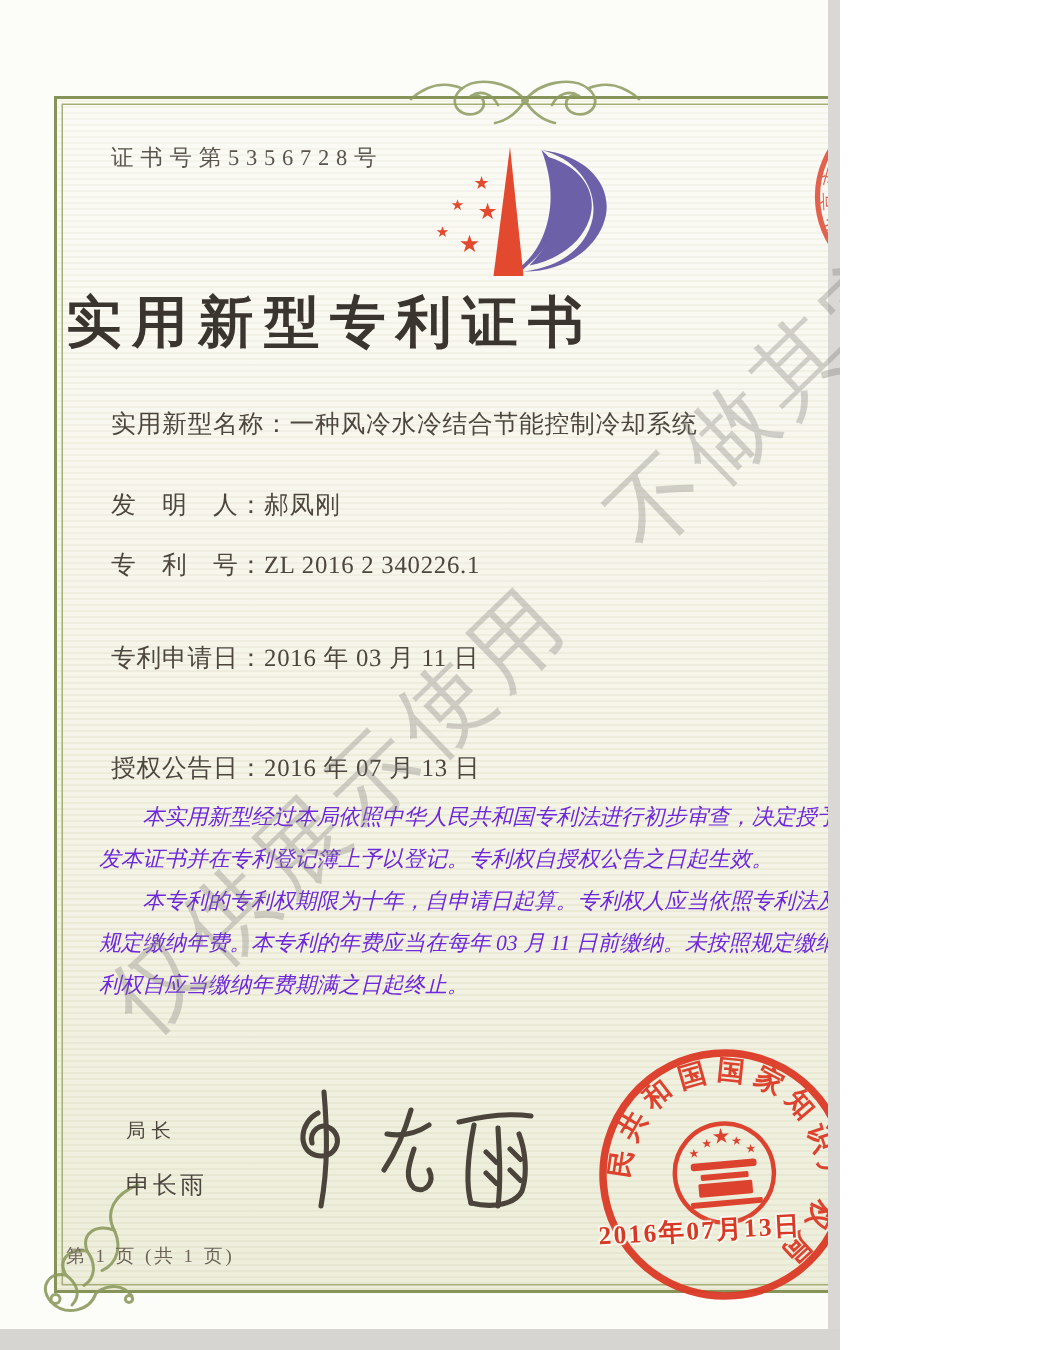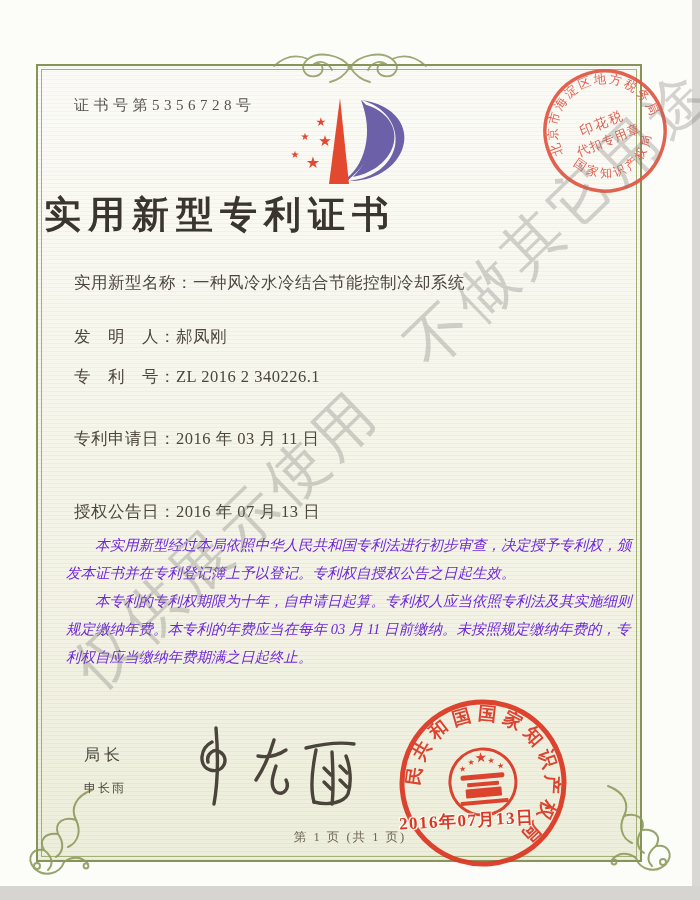--- a/index.html
+++ b/index.html
@@ -1,17 +1,17 @@
 <!DOCTYPE html>
 <html><head>
 <meta charset="utf-8">
 <style>
   html,body{margin:0;padding:0;background:#ffffff;}
   .page{
-    position:relative;width:700px;height:900px;overflow:hidden;
+    position:relative;width:560px;height:900px;overflow:hidden;
     background:#fcfcf9;
     font-family:"Liberation Serif","DejaVu Serif",serif;
   }
   .edge-right{position:absolute;right:0;top:0;width:8px;height:100%;background:#d9d8d4;}
   .edge-bottom{position:absolute;left:0;bottom:0;width:100%;height:14px;background:#d6d5d1;}
   .frame-bg{
     position:absolute;left:36px;top:64px;width:606px;height:798px;
     background:
       linear-gradient(180deg, rgba(255,255,255,0.5) 0%, rgba(233,233,210,0.35) 70%, rgba(226,228,200,0.5) 100%),
       repeating-linear-gradient(180deg,#f8f7ee 0px,#f8f7ee 3px,#ecead9 3px,#ecead9 4px);
@@ -45,35 +45,35 @@
   .field-row{
     position:absolute;left:74px;font-size:16.5px;color:#4c463e;
     letter-spacing:.5px;white-space:nowrap;
   }
   .fr0{top:272px}.fr1{top:326px}.fr2{top:366px}.fr3{top:428px}.fr4{top:455px}.fr5{top:501px}
   .body-text{
     position:absolute;left:66px;top:531px;width:572px;
     font-size:14.5px;line-height:28px;color:#6d28d9;font-style:italic;
   }
   .body-text p{margin:0;text-indent:2em;}
-  .signer-title{position:absolute;left:84px;top:745px;font-size:16px;letter-spacing:4px;color:#4c463e;}
-  .signer-name{position:absolute;left:84px;top:780px;font-size:12px;letter-spacing:2px;color:#4c463e;}
+  .signer-title{position:absolute;left:84px;top:745px;font-size:13px;letter-spacing:4px;color:#4c463e;}
+  .signer-name{position:absolute;left:84px;top:780px;font-size:16px;letter-spacing:2px;color:#4c463e;}
   .signature{position:absolute;left:188px;top:718px;}
   .seal-bottom{
     position:absolute;left:394px;top:694px;width:178px;height:178px;
     transform:rotate(-5deg);opacity:.95;
   }
   .seal-date{
     position:absolute;left:399px;top:809px;
     font-size:17px;font-weight:bold;color:#d63a26;letter-spacing:1.5px;
     transform:rotate(-3deg);white-space:nowrap;
     text-shadow:0 0 3px #fdfcf3,1px 1px 0 #fdfcf3,-1px -1px 0 #fdfcf3;
   }
   .footer{
-    position:absolute;left:44px;top:829px;width:612px;text-align:center;
+    position:absolute;left:44px;top:829px;width:612px;text-align:left;
     font-size:12.5px;letter-spacing:2px;color:#6d6459;
   }
   .watermark{
     position:absolute;left:-60px;top:340px;width:900px;height:72px;
     text-align:center;transform:rotate(-44deg);
     font-size:60px;letter-spacing:6px;white-space:nowrap;
     color:rgba(125,122,118,0.32);z-index:9;pointer-events:none;
     font-family:"Liberation Serif","DejaVu Serif",serif;
   }
   svg text{font-family:"DejaVu Sans","Liberation Sans",sans-serif;}

